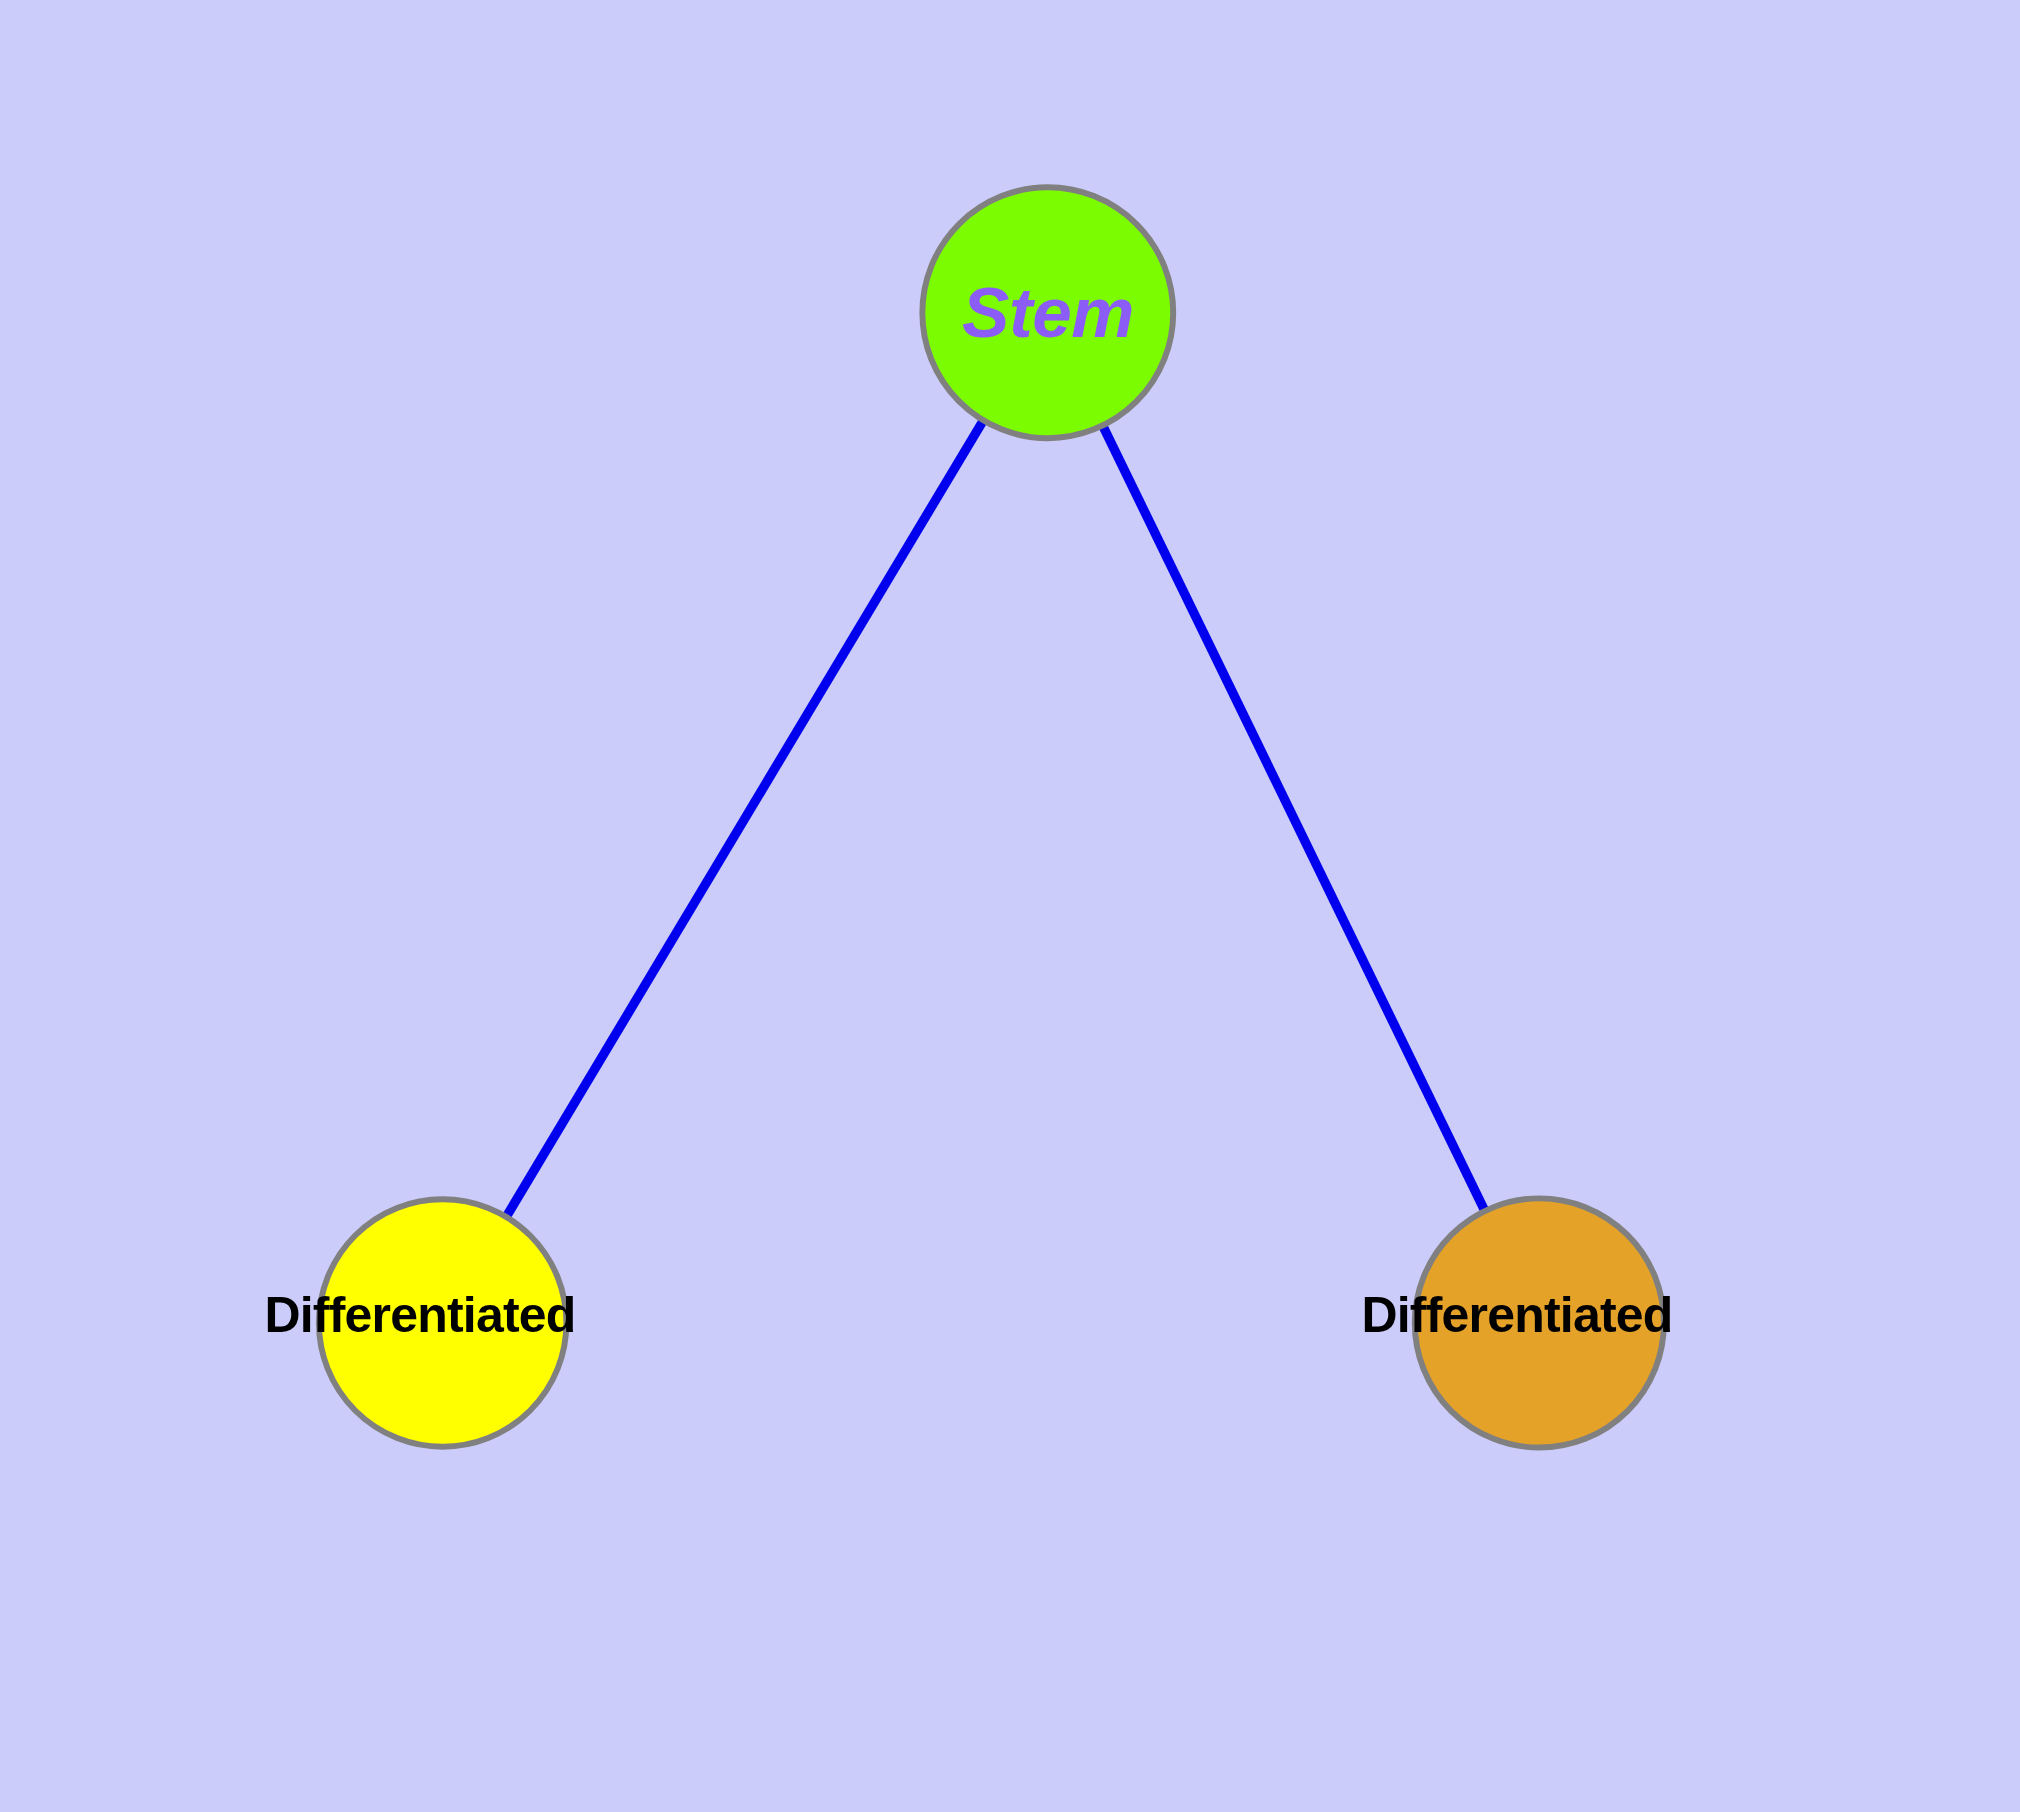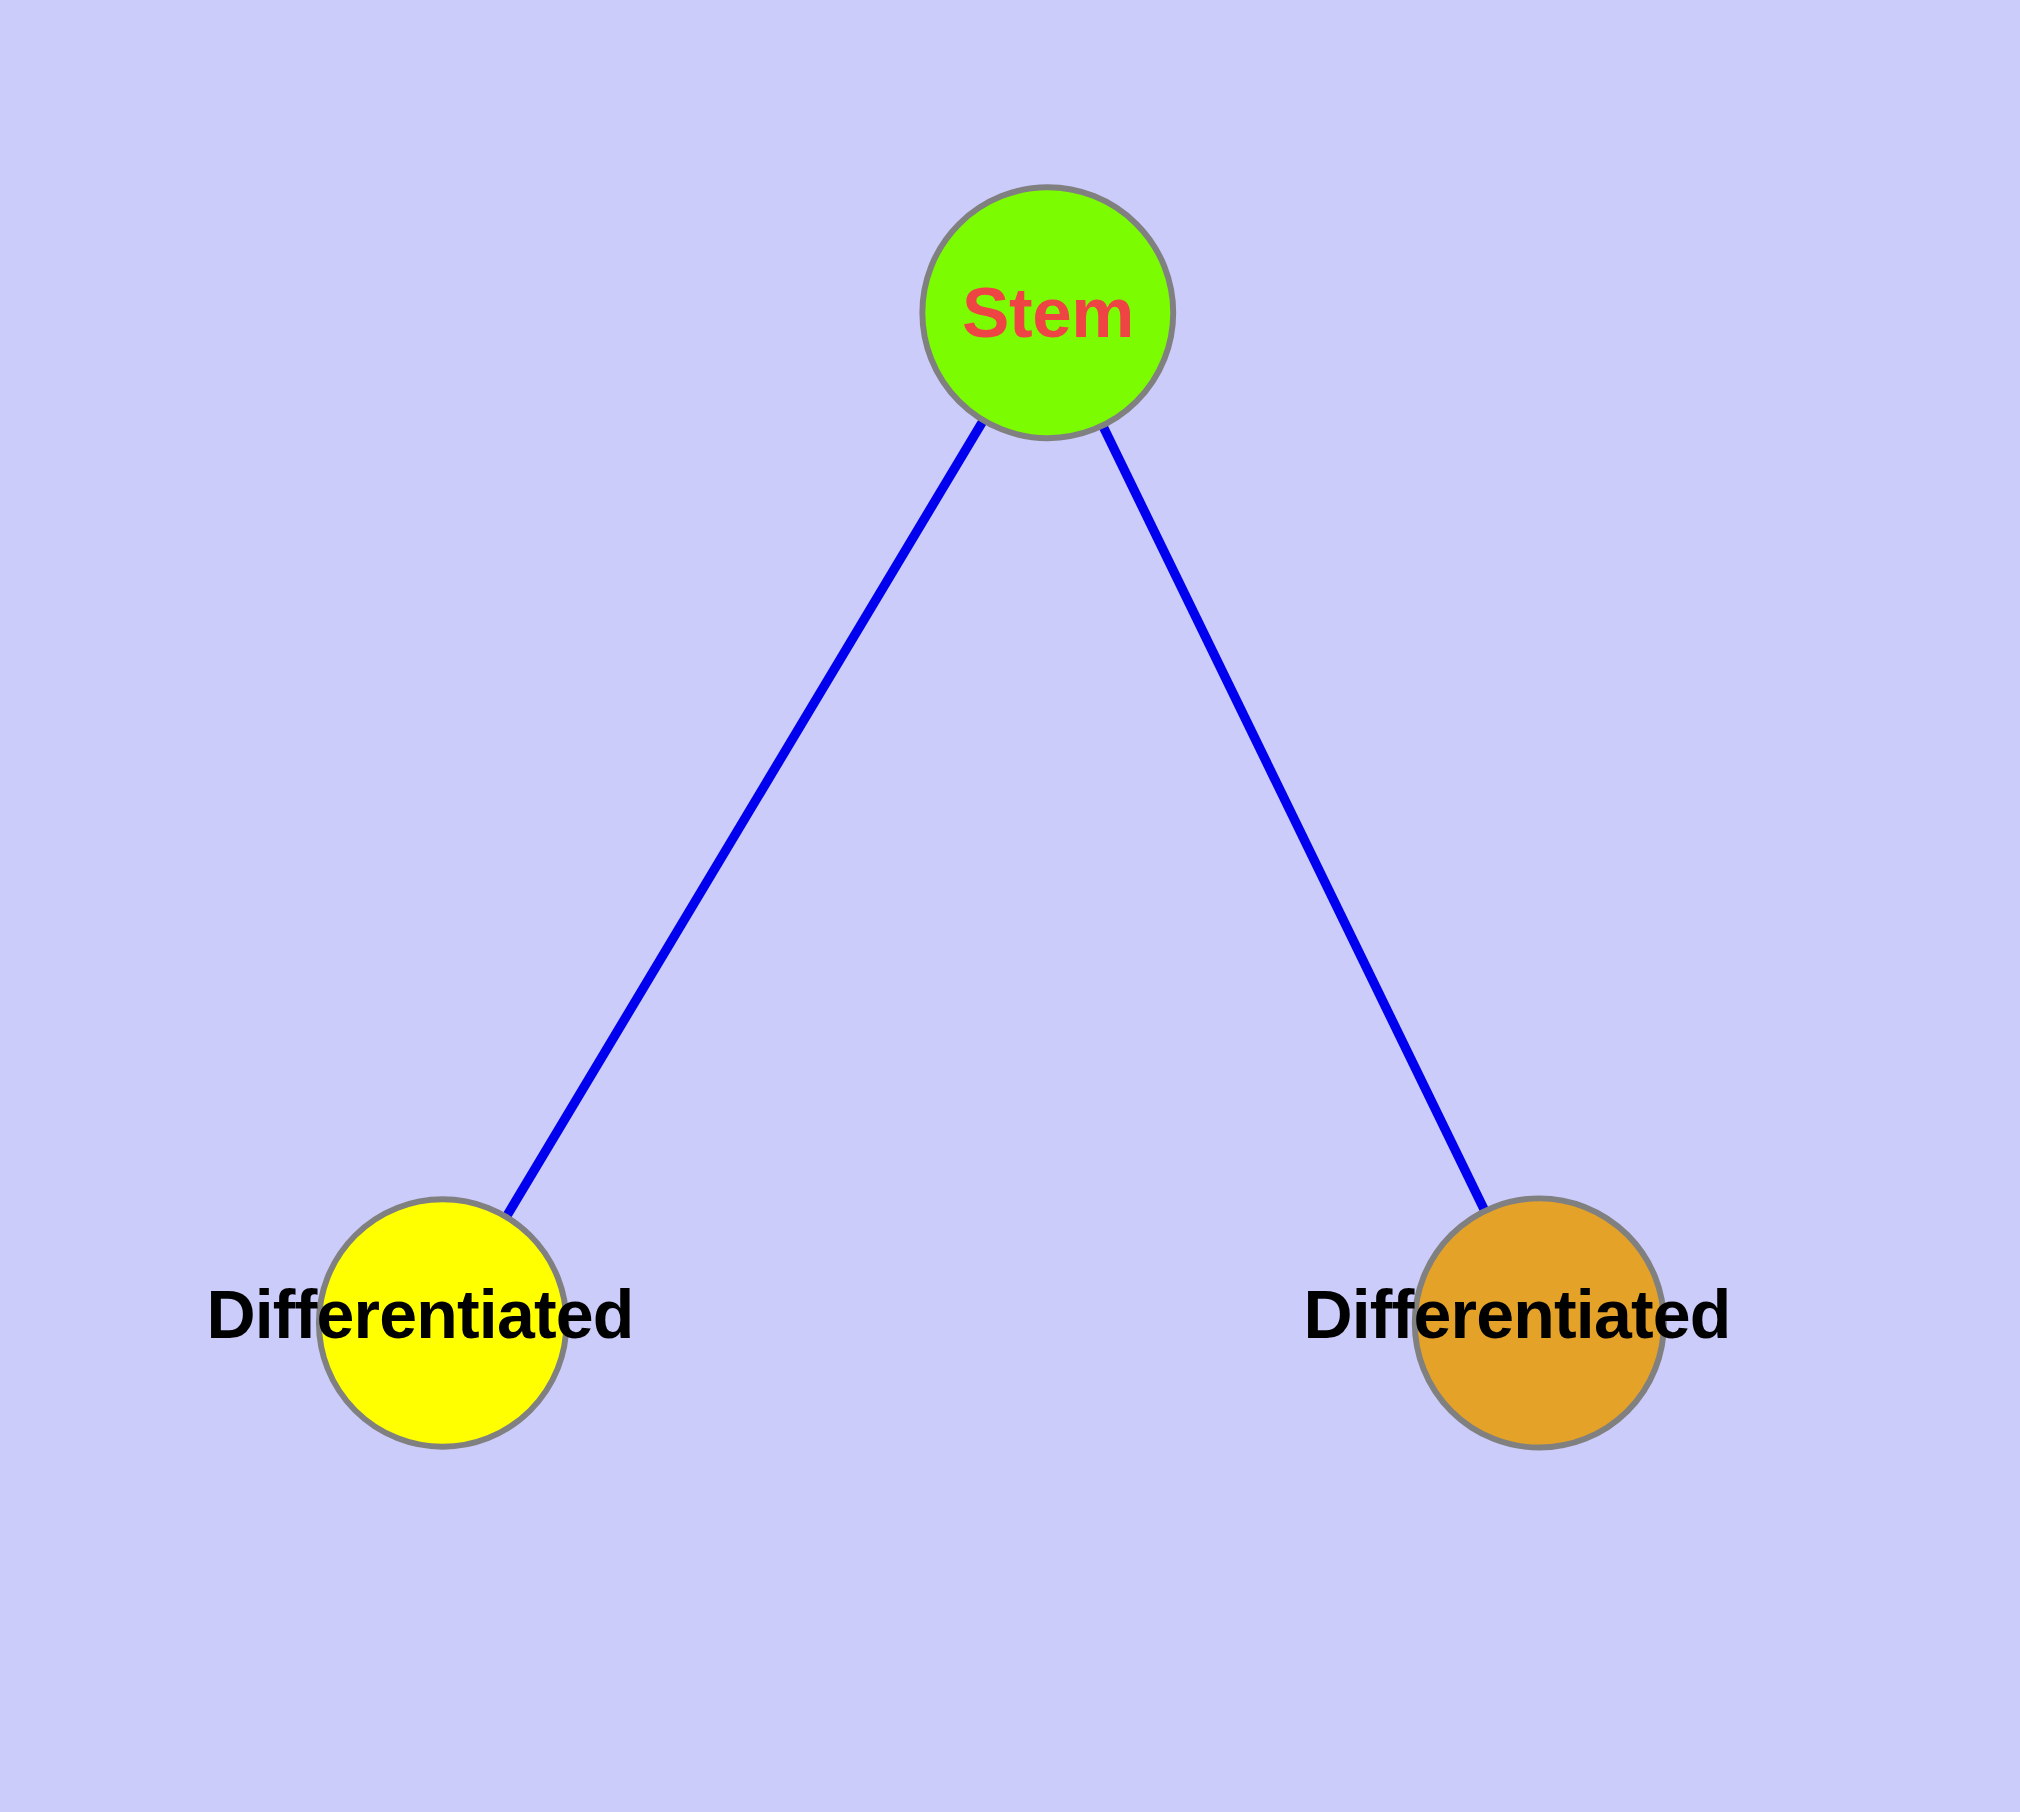--- a/index.html
+++ b/index.html
@@ -35,21 +35,21 @@
     line-height: 1.14;
     white-space: pre;
     pointer-events: none;
     transform: translate(-50%, -50%);
   }
   .node-label-stem {
     font-size: 71px;
     letter-spacing: -0.4px;
   }
   .node-label-leaf {
-    font-size: 68px;
+    font-size: 50px;
     letter-spacing: -0.8px;
     text-align: center;
   }
 </style>
 </head>
 <body>
 
 <div id="canvas" style="width: 2021px; height: 1812px;">
 
   <div id="bg-layer" style="background: rgb(204, 204, 250);"></div>
@@ -60,19 +60,19 @@
         <line x1="1236" y1="369" x2="1816" y2="1561" stroke="#0000ee" stroke-width="11" stroke-linecap="butt"></line>
       </g>
     <g id="nodes-group">
         <circle cx="1236" cy="369" r="148" fill="#7cfc00" stroke="#808080" stroke-width="7"></circle>
         <circle cx="522" cy="1561" r="146" fill="#ffff00" stroke="#808080" stroke-width="7"></circle>
         <circle cx="1816" cy="1561" r="147" fill="#e5a229" stroke="#808080" stroke-width="7"></circle>
       </g>
   </svg>
 
   <div id="labels-group">
-      <div class="node-label node-label-stem" style="left: 1048px; top: 313px; color: #ef4444;"><div>Stem</div></div>
+      <div class="node-label node-label-stem" style="left: 1048px; top: 313px; color: #8b5cf6; font-style: italic;"><div>Stem</div></div>
       <div class="node-label node-label-leaf" style="left: 420px; top: 1315px; color: rgb(0, 0, 0);"><div>Differentiated</div></div>
       <div class="node-label node-label-leaf" style="left: 1517px; top: 1315px; color: rgb(0, 0, 0);"><div>Differentiated</div></div>
     </div>
 
 </div>
 
 
 </body></html>

